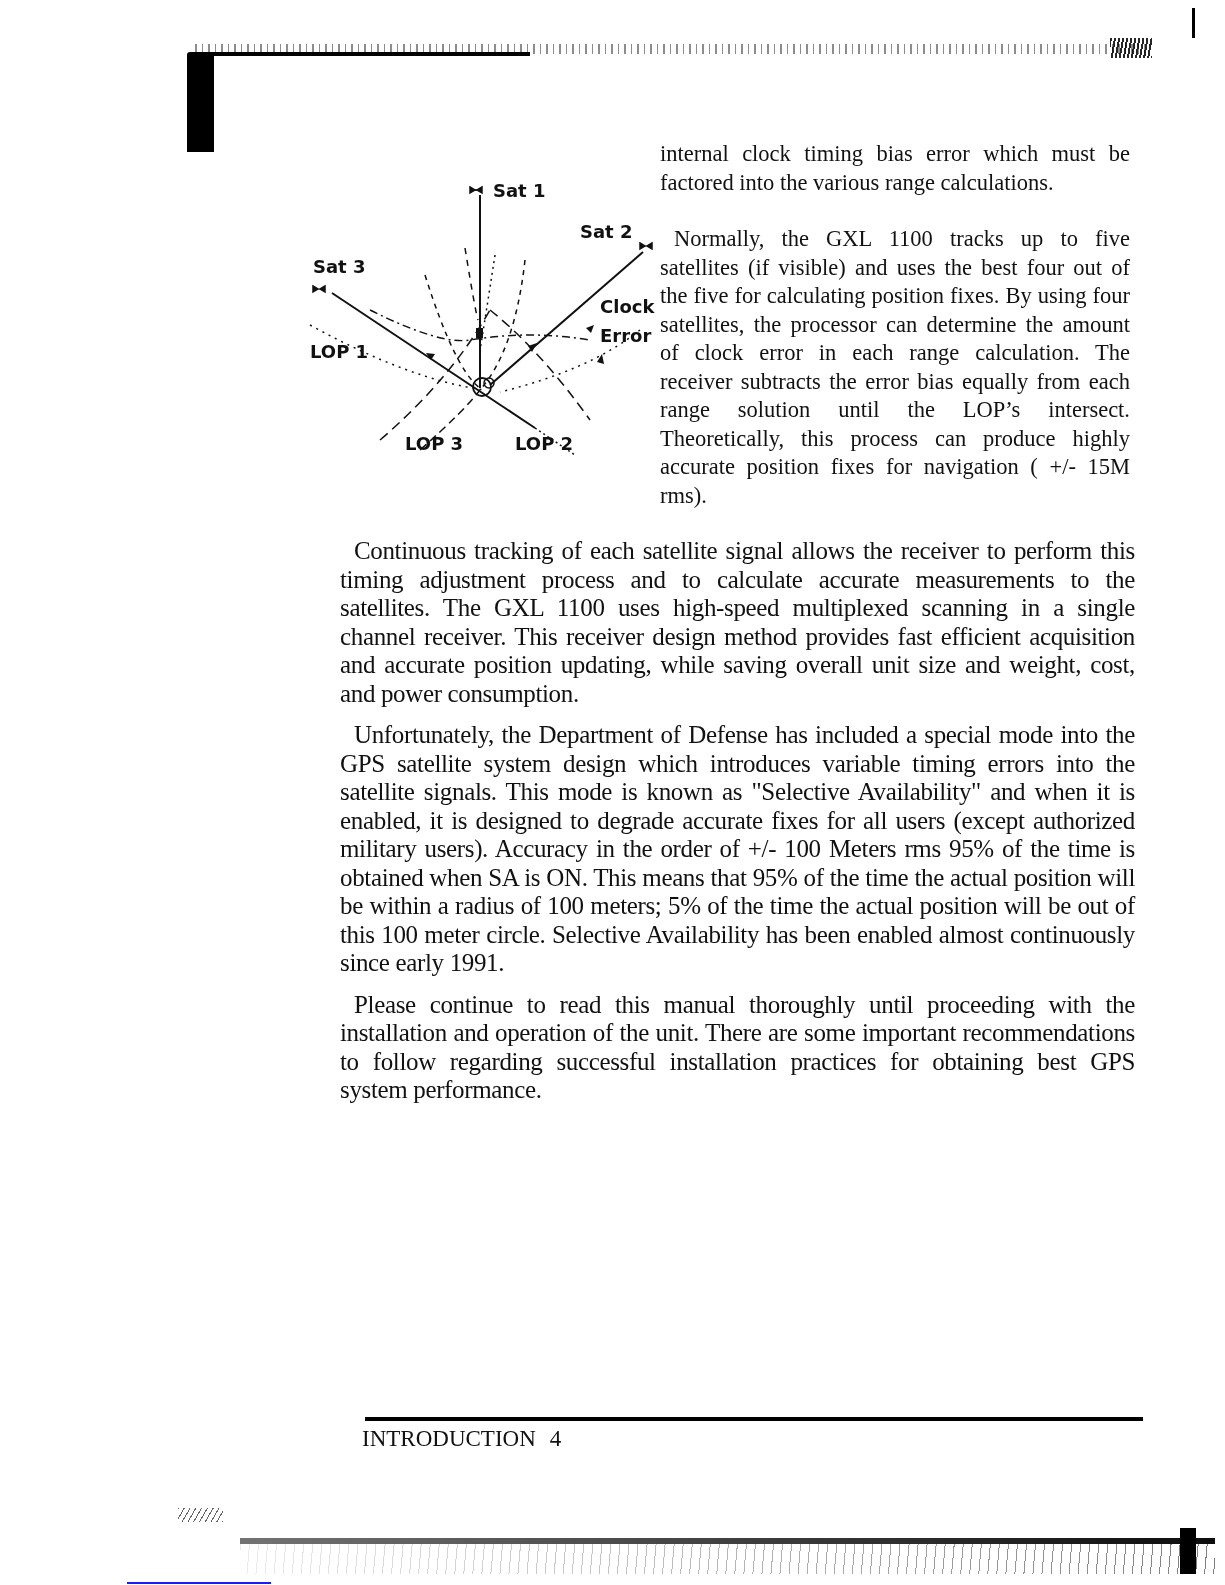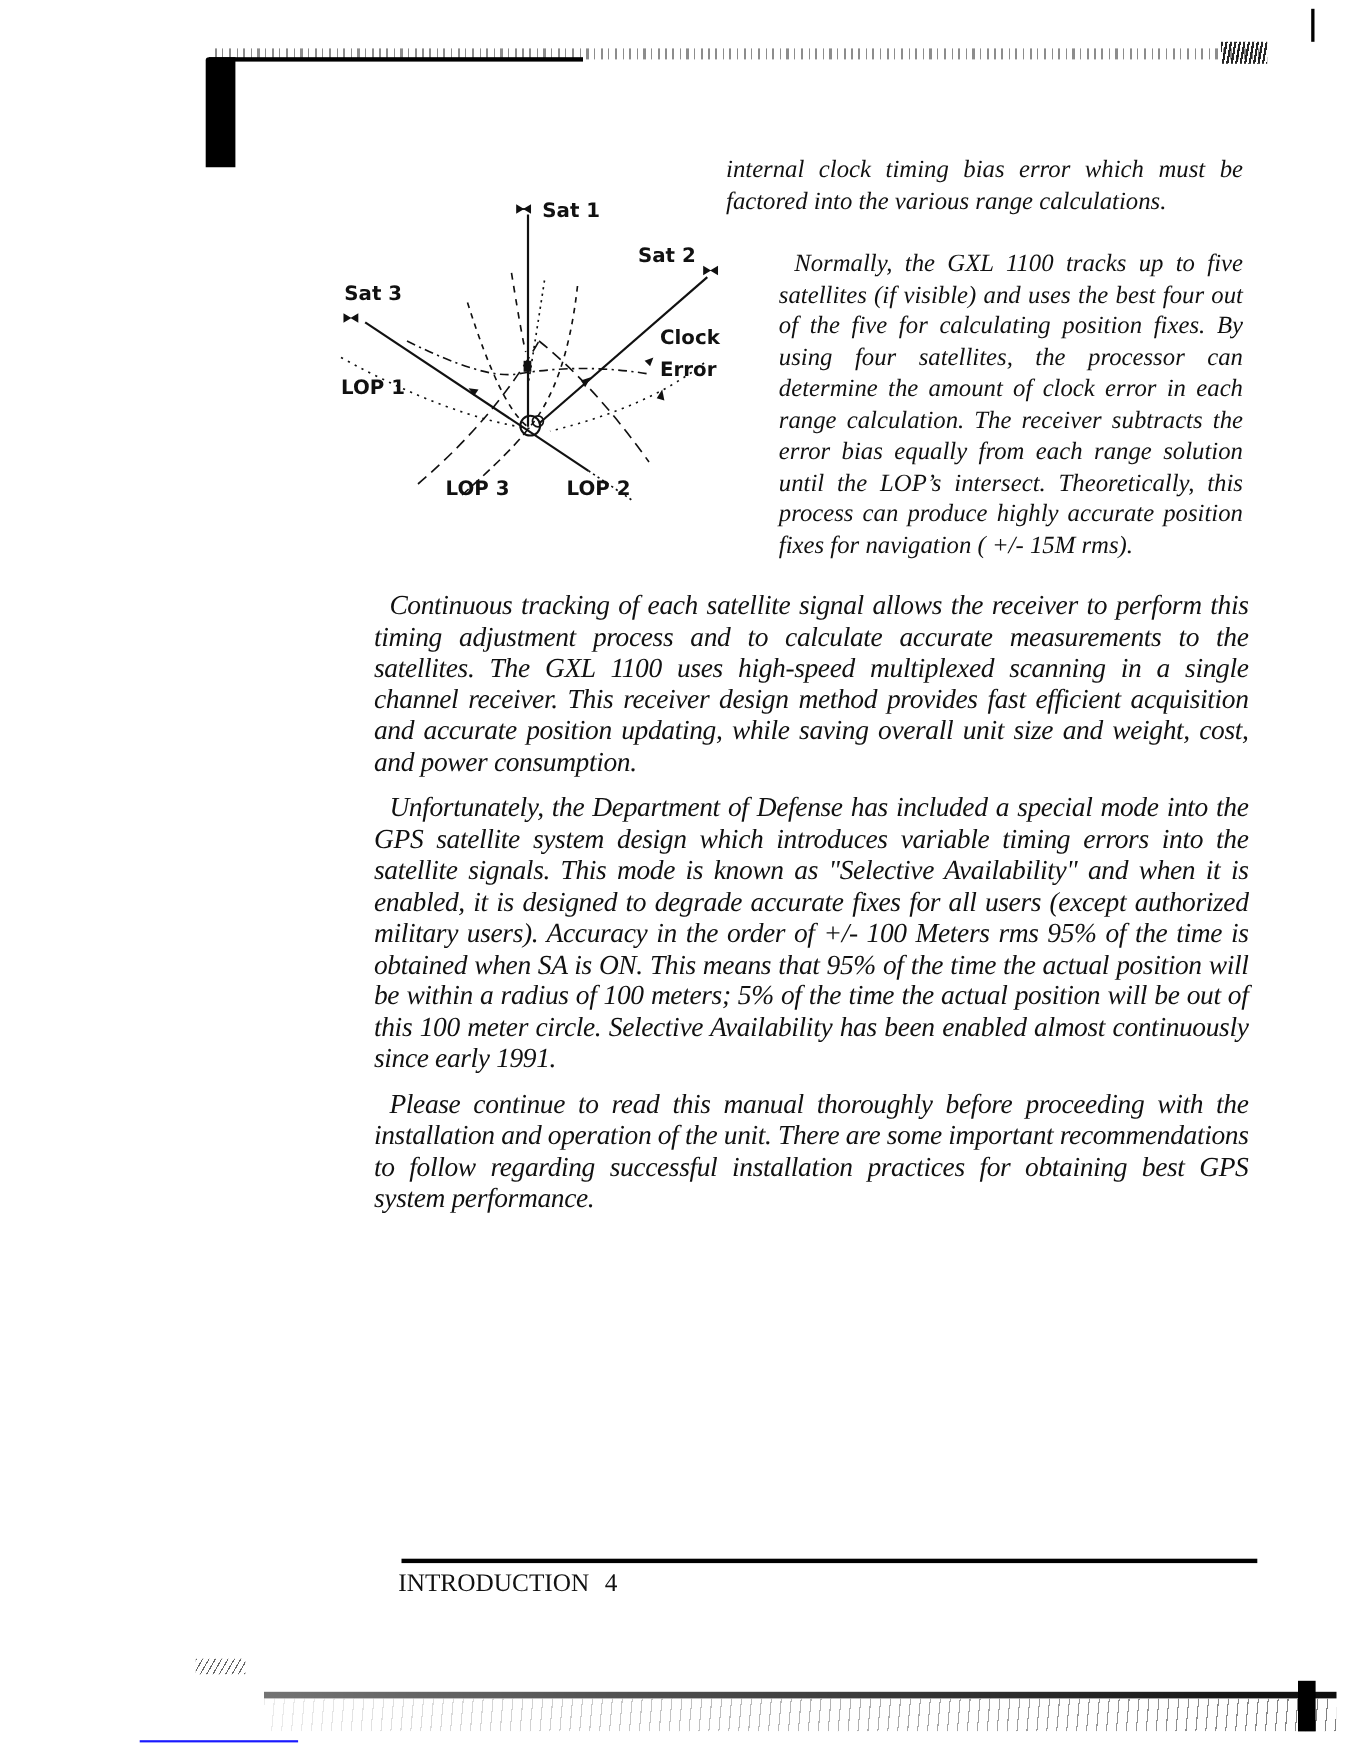--- a/index.html
+++ b/index.html
@@ -23,24 +23,24 @@
     background-image: repeating-linear-gradient(95deg, rgba(0,0,0,0.5) 0 1px, transparent 1px 9px);
     -webkit-mask-image: linear-gradient(90deg, rgba(0,0,0,0.15), rgba(0,0,0,1));
     mask-image: linear-gradient(90deg, rgba(0,0,0,0.15), rgba(0,0,0,1)); }
   .scan-bottom-end { position: absolute; left: 1180px; top: 1528px; width: 16px; height: 46px; background: #000; }
   .bottom-left-mark { position: absolute; left: 178px; top: 1508px; width: 45px; height: 14px;
     background-image: repeating-linear-gradient(120deg, #000 0 1px, transparent 1px 5px); opacity: 0.6; }
   .blue-underline { position: absolute; left: 127px; top: 1582px; width: 144px; height: 2px; background: #1a1aff; }
 
   
   .col-text { position: absolute; font-size: 22.5px; line-height: 28.5px; text-align: justify; }
-  .col-text p { margin: 0; font-style: italic; }
+  .col-text p { margin: 0; }
   .indent { text-indent: 14px; }
   #right-col { left: 660px; top: 140px; width: 470px; }
-  #right-col .p2 { margin-top: 28px; margin-left: 48px; }
+  #right-col .p2 { margin-top: 28px; }
   #main-text { left: 340px; top: 537px; width: 795px; font-size: 25px; letter-spacing: -0.35px; }
   #main-text p + p { margin-top: 13px; }
 
   .footer-rule { position: absolute; left: 365px; top: 1417px; width: 778px; height: 4px; background: #000; }
   .footer-label { position: absolute; left: 362px; top: 1426px; font-size: 23px; font-weight: normal;
     letter-spacing: 0px; }
   .footer-label .num { margin-left: 14px; }
 
   
   #diagram { position: absolute; left: 290px; top: 170px; width: 370px; height: 300px; }
@@ -115,20 +115,20 @@
   </div>
 
   <div id="right-col" class="col-text">
     <p>internal clock timing bias error which must be factored into the various range calculations.</p>
     <p class="p2 indent">Normally, the GXL 1100 tracks up to five satellites (if visible) and uses the best four out of the five for calculating position fixes. By using four satellites, the processor can determine the amount of clock  error in each range calculation. The receiver subtracts the error bias equally from each range solution until the LOP’s intersect. Theoretically, this process can produce highly accurate position fixes for navigation ( +/- 15M rms).</p>
   </div>
 
   <div id="main-text" class="col-text">
     <p class="indent">Continuous tracking of each satellite signal allows the receiver to perform this timing adjustment process and to calculate accurate measurements to the satellites. The GXL 1100 uses high-speed multiplexed scanning in a single channel receiver. This receiver design method provides fast efficient acquisition and accurate position updating, while saving overall unit size and weight, cost, and power consumption.</p>
     <p class="indent">Unfortunately, the Department of Defense has included a special mode into the GPS satellite system design which introduces variable timing errors into the satellite signals. This mode is known as "Selective Availability" and when it is enabled, it is designed to degrade accurate fixes for all users (except authorized military users). Accuracy in the order of +/- 100 Meters rms 95% of the time is obtained when SA is ON. This means that 95% of the time the actual position will be within a radius of 100 meters; 5% of the time the actual position will be out of this 100 meter circle. Selective Availability has been enabled almost continuously since early 1991.</p>
-    <p class="indent">Please continue to read this manual thoroughly before proceeding with the installation and operation of the unit. There are some important recommendations  to follow regarding successful installation practices  for obtaining best GPS system performance.</p>
+    <p class="indent">Please continue to read this manual thoroughly until proceeding with the installation and operation of the unit. There are some important recommendations  to follow regarding successful installation practices  for obtaining best GPS system performance.</p>
   </div>
 
   <div class="footer-rule"></div>
   <div class="footer-label">
     <span>INTRODUCTION</span><span class="num">4</span>
   </div>
 </div>
 
 </body></html>

